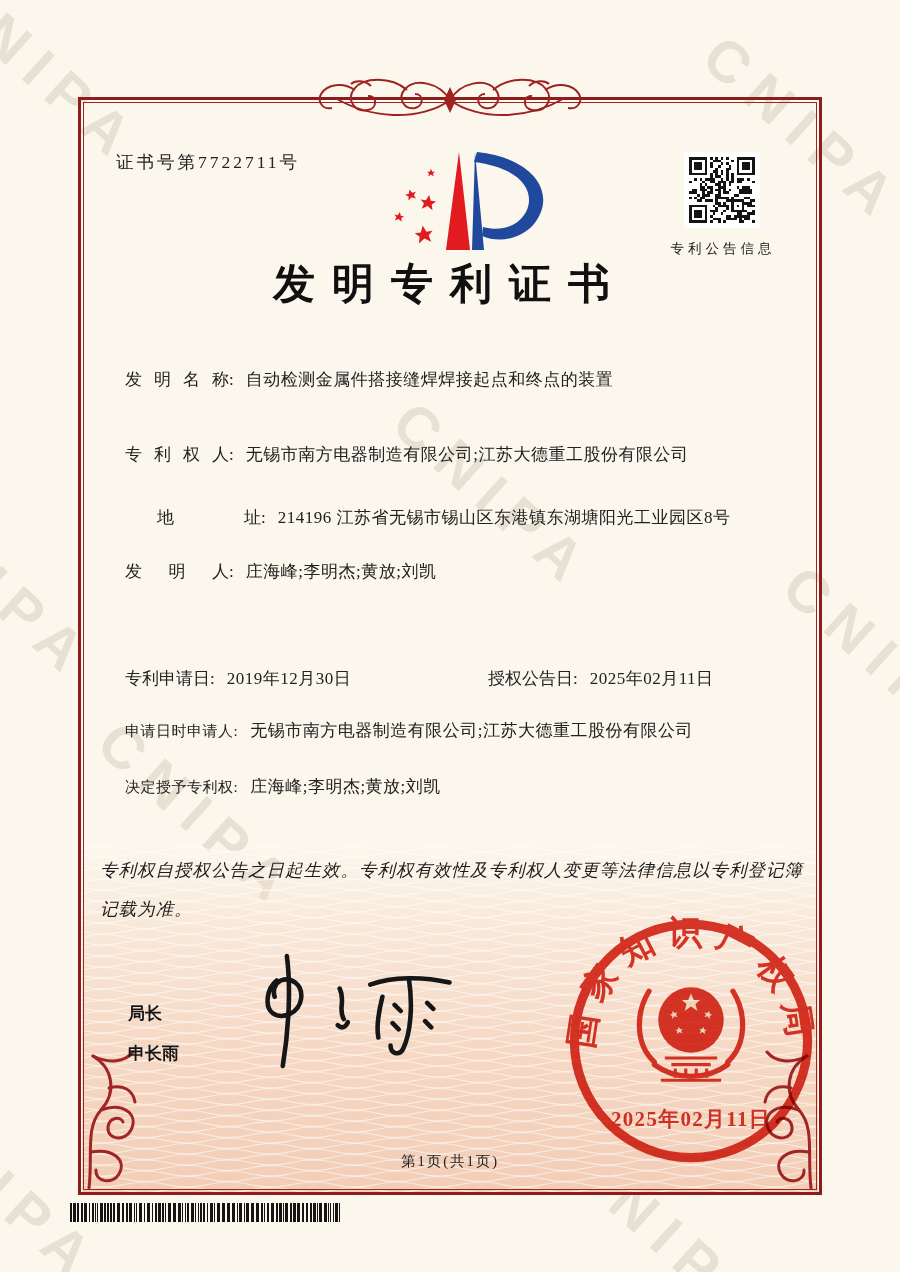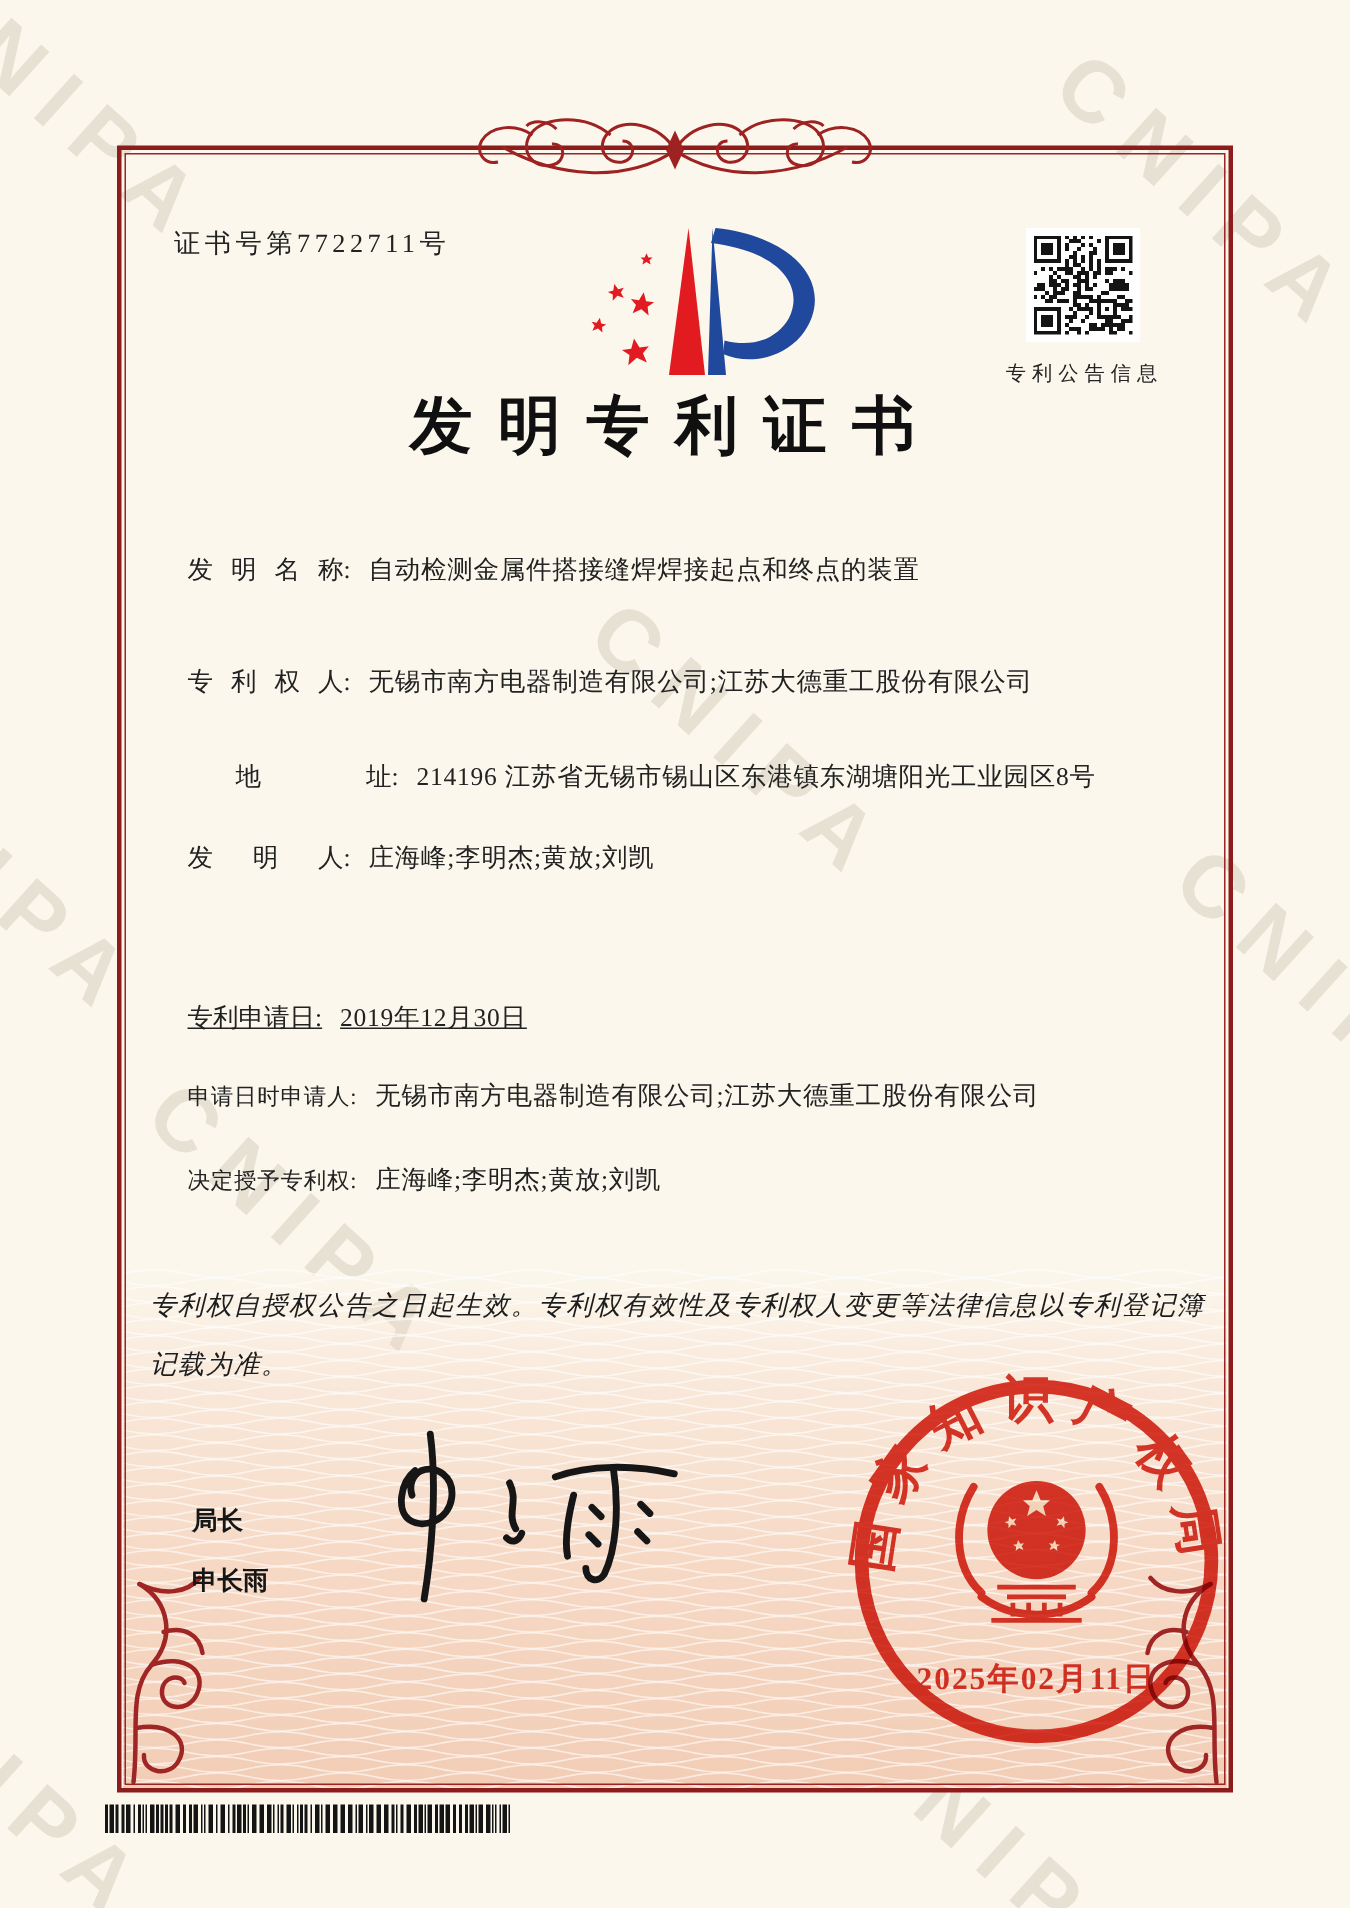--- a/index.html
+++ b/index.html
@@ -517,22 +517,25 @@
   </div>
   <div class="row" style="top:368px;">
     <span class="jl">发明名称</span><span class="colon">:</span><span class="fv">自动检测金属件搭接缝焊焊接起点和终点的装置</span>
   </div>
   <div class="row" style="top:506px;margin-left:32px;">
     <span class="jl">地址</span><span class="colon">:</span><span class="fv">214196 江苏省无锡市锡山区东港镇东湖塘阳光工业园区8号</span>
   </div>
   <div class="row" style="top:560px;">
     <span class="jl">发明人</span><span class="colon">:</span><span class="fv">庄海峰;李明杰;黄放;刘凯</span>
   </div>
-  <div class="row" style="top:667px;text-decoration:underline;">
+  <div class="row" style="top:667px;">
     <span>专利申请日</span><span class="colon">:</span><span class="fv">2019年12月30日</span>
+    <span class="rcol">
+      <span>授权公告日</span><span class="colon">:</span><span class="fv">2025年02月11日</span>
+    </span>
   </div>
   <div class="row" style="top:719px;">
     <span class="sml">申请日时申请人</span><span class="colon sml">:</span><span class="fv">无锡市南方电器制造有限公司;江苏大德重工股份有限公司</span>
   </div>
   <div class="row" style="top:775px;">
     <span class="sml">决定授予专利权</span><span class="colon sml">:</span><span class="fv">庄海峰;李明杰;黄放;刘凯</span>
   </div>
 
   <div class="statement">
     <div class="l2">专利权自授权公告之日起生效。专利权有效性及专利权人变更等法律信息以专利登记簿记载为准。</div>
@@ -576,20 +579,21 @@
       <g stroke="#d62a1c" stroke-width="2.4" fill="none">
         <path d="M80,113 L120,113"></path>
         <path d="M85,118 L115,118"></path>
         <path d="M88,121 L88,128 M96,121 L96,128 M104,121 L104,128 M112,121 L112,128"></path>
         <path d="M77,130 L123,130"></path>
       </g>
     </g>
     <text x="100" y="165" text-anchor="middle" font-size="16" font-weight="600" fill="#d62a1c" letter-spacing="1">2025年02月11日</text>
   </svg>
 
+  <div class="pagefoot">第1页(共1页)</div>
   <div class="barcode" id="barcode">
       <span style="width:2px;margin-right:1px"></span>
       <span style="width:3px;margin-right:1px"></span>
       <span style="width:2px;margin-right:2px"></span>
       <span style="width:2px;margin-right:1px"></span>
       <span style="width:3px;margin-right:2px"></span>
       <span style="width:1px;margin-right:2px"></span>
       <span style="width:2px;margin-right:1px"></span>
       <span style="width:1px;margin-right:1px"></span>
       <span style="width:1px;margin-right:2px"></span>

